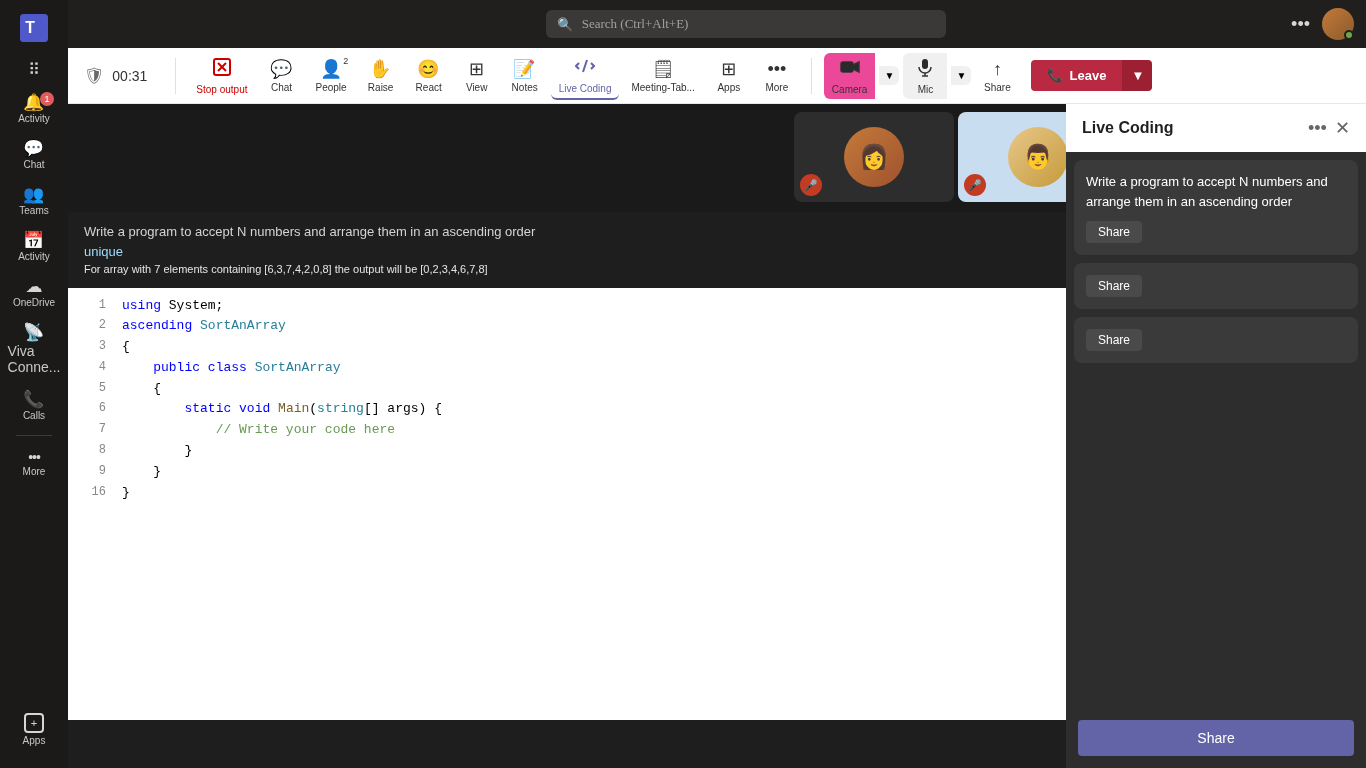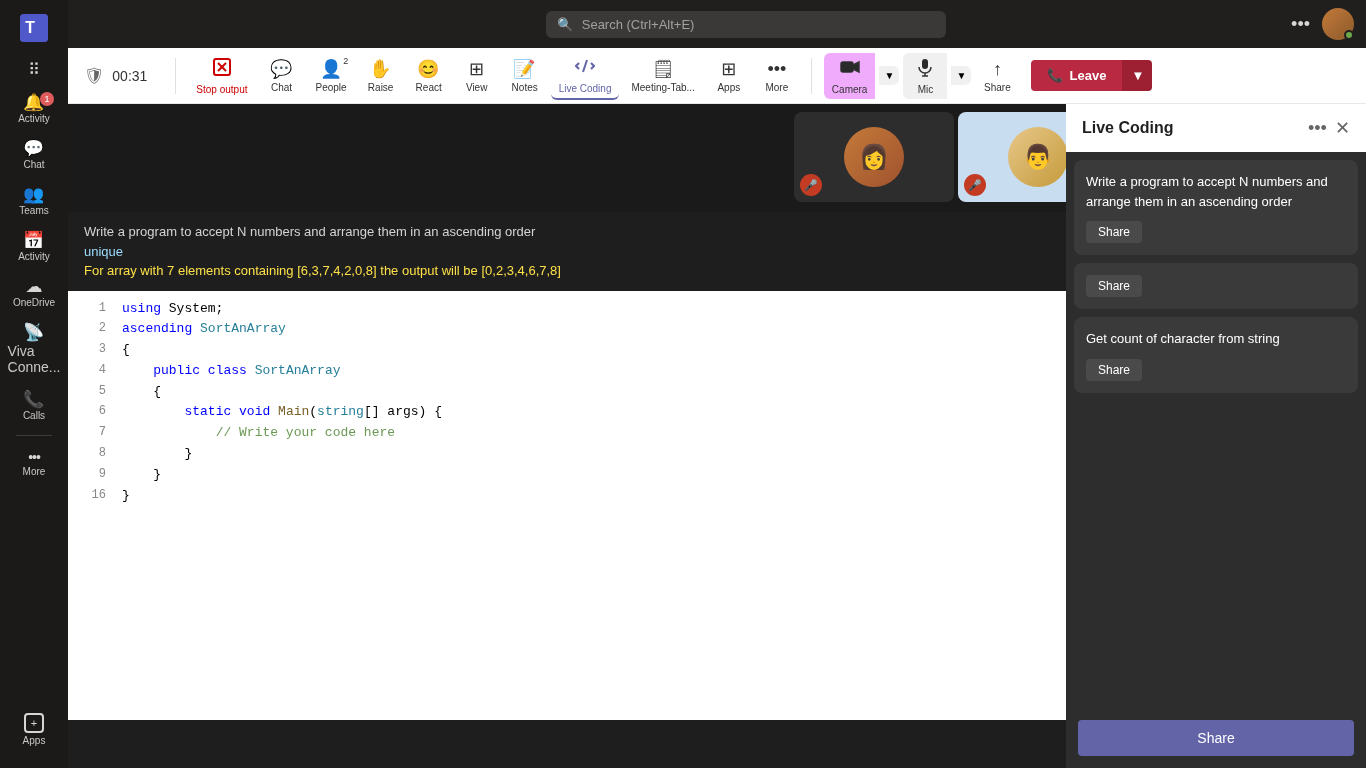--- a/index.html
+++ b/index.html
@@ -425,21 +425,21 @@
     <span class="label">Apps</span>
   </div>
 </div>
 
 <div class="main">
 
   <div class="topbar">
     <div style="width:120px;"></div>
     <div class="topbar-search">
       <span style="color:#a0a0a0; font-size:13px;">🔍</span>
-      <input type="text" style="color: #fde047;" placeholder="Search (Ctrl+Alt+E)">
+      <input type="text" style="color: #fde047; font-family: Liberation Serif, serif;" placeholder="Search (Ctrl+Alt+E)">
     </div>
     <div class="topbar-right">
       <span style="color:#d6d6d6; font-size:18px; cursor:pointer;">•••</span>
       <div class="topbar-avatar">
         <div class="topbar-avatar-badge"></div>
       </div>
     </div>
   </div>
 
   <div class="meeting-toolbar">
@@ -514,21 +514,21 @@
       <span class="btn-label">Apps</span>
     </button>
 
     <button class="toolbar-btn">
       <span class="btn-icon">•••</span>
       <span class="btn-label">More</span>
     </button>
 
     <div class="toolbar-divider"></div>
 
-    <button class="toolbar-btn" style="background:#f0abfc; border-radius:6px 0 0 6px;align-items:center;">
+    <button class="toolbar-btn" style="background:#ec4899; border-radius:6px 0 0 6px;align-items:center;">
       <span class="btn-icon">
         <svg width="20" height="20" viewBox="0 0 20 20">
             <rect x="1" y="5" width="12" height="10" rx="2" fill="none" stroke="#333" stroke-width="1.5"></rect>
             <line x1="1" y1="5" x2="1" y2="5" stroke="#c00" stroke-width="2"></line>
             <rect x="1" y="5" width="12" height="10" rx="2" fill="#2a2a2a"></rect>
             <polyline points="13,8 19,5 19,15 13,12" fill="#2a2a2a" stroke="#333" stroke-width="1.5"></polyline>
           </svg>
       </span>
       <span class="btn-label">Camera</span>
     </button>
@@ -581,21 +581,21 @@
           <span>👨</span>
         </div>
         <div class="video-mute-icon muted">🎤</div>
       </div>
     </div>
 
     <div class="code-panel">
       <div class="code-header">
         <div style="color:#d4d4d4; font-size:13px;">Write a program to accept N numbers and arrange them in an ascending order</div>
         <div style="color:#9cdcfe; font-size:13px;">unique</div>
-        <div style="color:#fde047; font-size:13px;">For array with 7 elements containing [6,3,7,4,2,0,8] the output will be [0,2,3,4,6,7,8]</div>
+        <div style="color:#e5e5e5; font-size:11px;">For array with 7 elements containing [6,3,7,4,2,0,8] the output will be [0,2,3,4,6,7,8]</div>
       </div>
       <div class="code-body">
         <div class="code-line">
           <span class="line-num">1</span>
           <span class="code-text"><span class="kw-blue">using</span> System;</span>
         </div>
         <div class="code-line">
           <span class="line-num">2</span>
           <span class="code-text"><span class="kw-blue">ascending</span> <span style="color:#267f99;">SortAnArray</span></span>
         </div>
@@ -649,21 +649,20 @@
         <div class="question-card">
           <div class="question-text">Write a program to accept N numbers and arrange them in an ascending order</div>
           <button class="share-small-btn">Share</button>
         </div>
 
         <div class="question-card">
           <button class="share-small-btn">Share</button>
         </div>
 
         <div class="question-card">
-          <div class="question-text">Get count of character from string</div>
           <button class="share-small-btn">Share</button>
         </div>
 
       </div>
 
       <div class="right-panel-footer">
         <button class="share-main-btn">Share</button>
       </div>
     </div>
 

